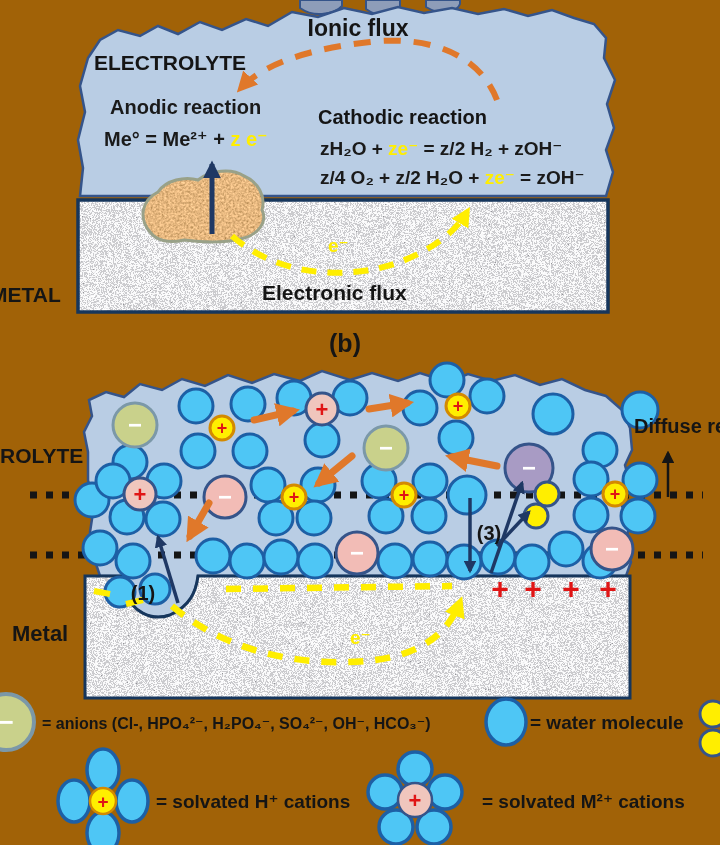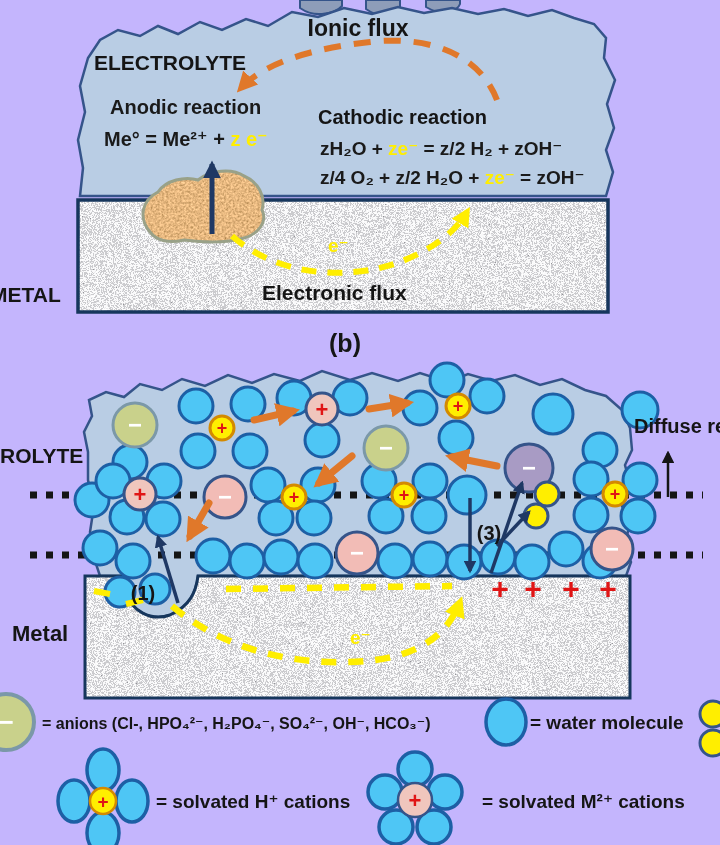--- a/index.html
+++ b/index.html
@@ -1,16 +1,16 @@
 <!DOCTYPE html>
 <html><head>
 <meta charset="utf-8">
 <style>
   html,body{margin:0;padding:0;background:#ffffff;}
-  .stage{position:relative;width:720px;height:845px;background:#c4b5fd;overflow:hidden;}
+  .stage{position:relative;width:720px;height:845px;background:#a16207;overflow:hidden;}
   svg{display:block;}
   text{font-family:"Liberation Sans","DejaVu Sans",sans-serif;}
   .tb{font-weight:bold;fill:#151515;}
   .ts{font-weight:600;fill:#1a1a1a;}
   .ty{font-weight:bold;fill:#ffee00;}
 </style>
 </head>
 <body>
 
 <div class="stage">

